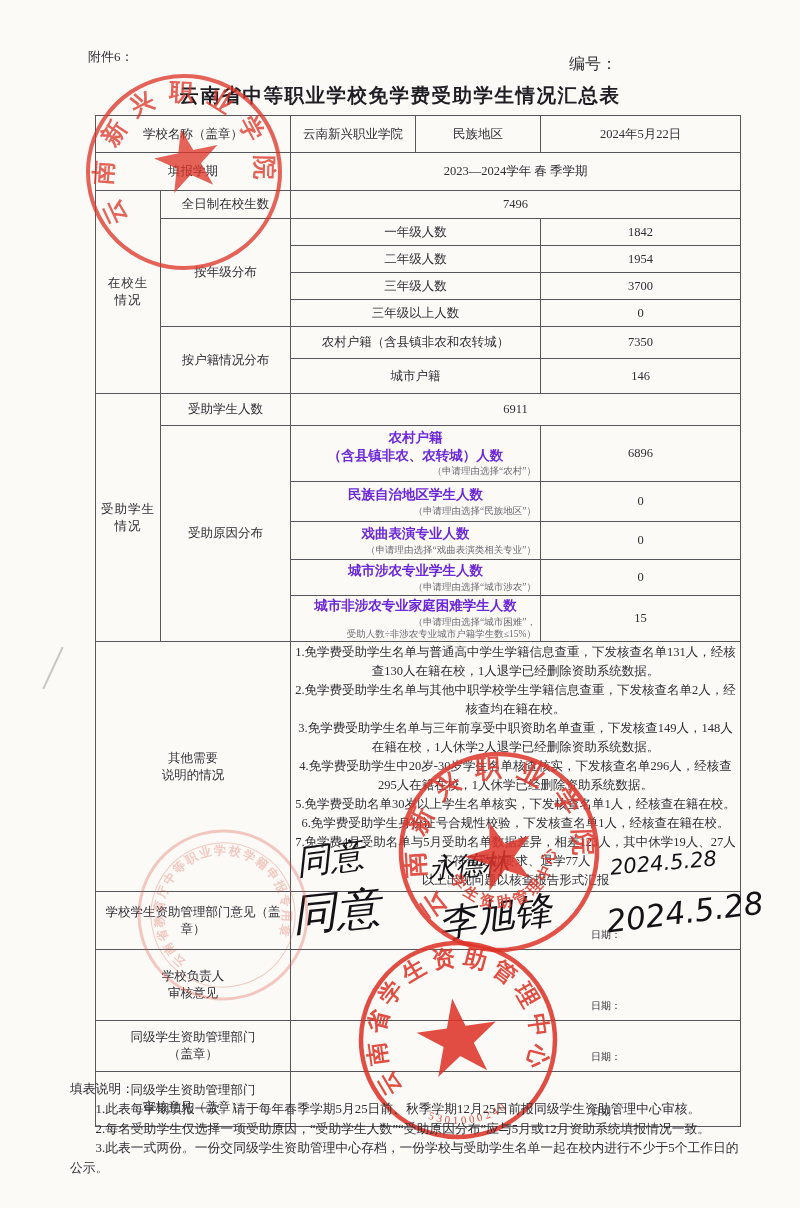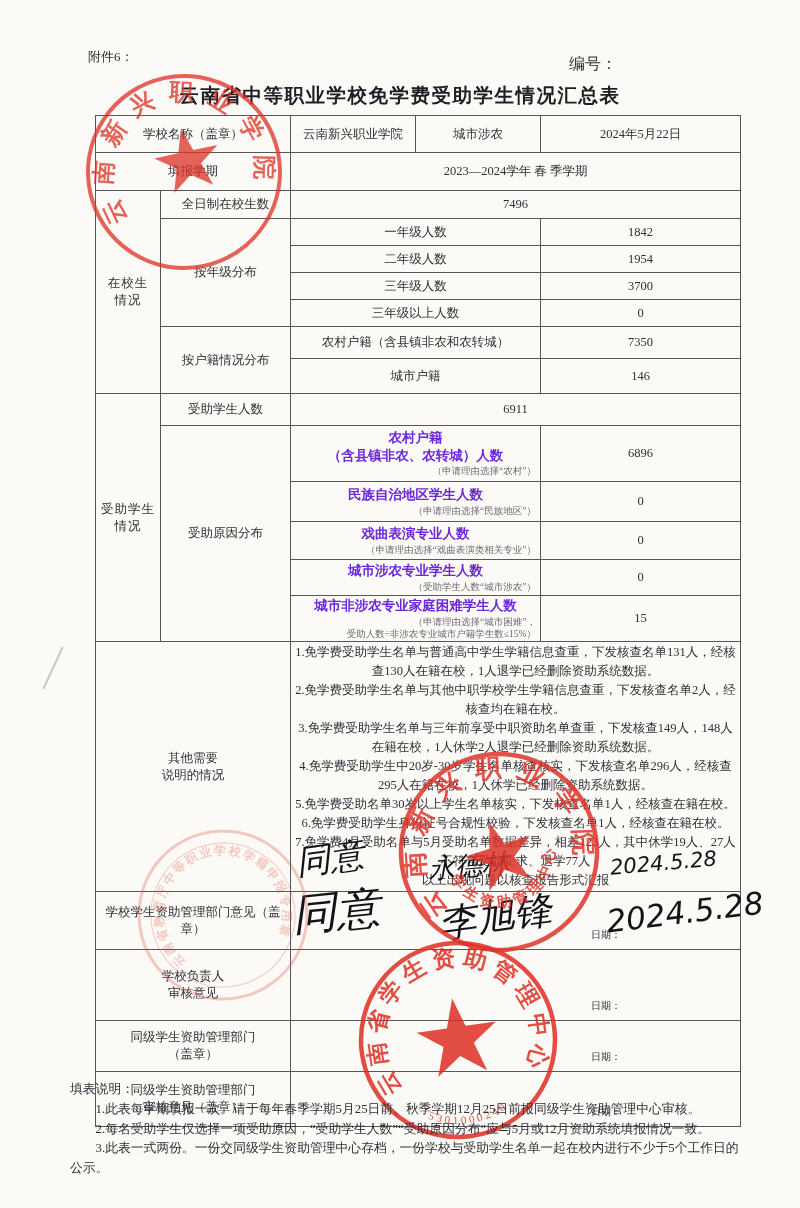--- a/index.html
+++ b/index.html
@@ -50,21 +50,21 @@
         <col style="width:65px">
         <col style="width:130px">
         <col style="width:125px">
         <col style="width:125px">
         <col style="width:200px">
       </colgroup>
     <tbody>
         <tr style="height:37px">
       <td colspan="2">学校名称（盖章）</td>
       <td class="val">云南新兴职业学院</td>
-      <td>城市涉农</td>
+      <td>民族地区</td>
       <td class="val">2024年5月22日</td>
     </tr>
     <tr style="height:38px">
       <td colspan="2">填报学期</td>
       <td colspan="3" class="val">2023—2024学年 春 季学期</td>
     </tr>
     <tr style="height:28px">
       <td rowspan="7" class="section-cell pre">在校生
 情况</td>
       <td>全日制在校生数</td>
@@ -121,21 +121,21 @@
     <tr style="height:38px">
       <td colspan="2">
         <div class="reason-label">戏曲表演专业人数</div>
         <div class="reason-note">（申请理由选择“戏曲表演类相关专业”）</div>
       </td>
       <td class="val">0</td>
     </tr>
     <tr style="height:36px">
       <td colspan="2">
         <div class="reason-label">城市涉农专业学生人数</div>
-        <div class="reason-note">（受助学生人数“城市涉农”）</div>
+        <div class="reason-note">（申请理由选择“城市涉农”）</div>
       </td>
       <td class="val">0</td>
     </tr>
     <tr style="height:40px">
       <td colspan="2">
         <div class="reason-label">城市非涉农专业家庭困难学生人数</div>
         <div class="reason-note">（申请理由选择“城市困难”，
 受助人数÷非涉农专业城市户籍学生数≤15%）</div>
       </td>
       <td class="val">15</td>

